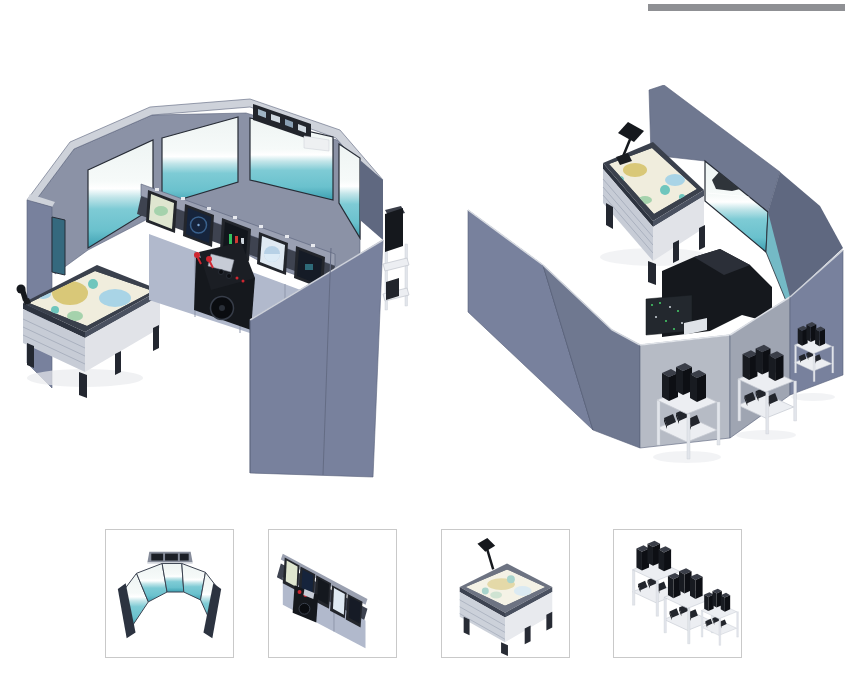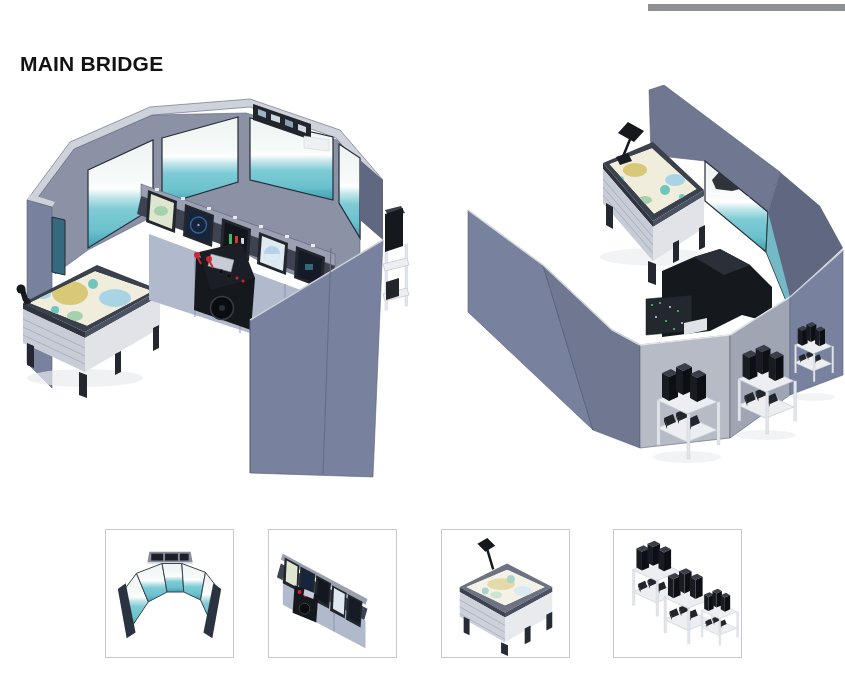--- a/index.html
+++ b/index.html
@@ -95,21 +95,20 @@
         <g transform="translate(34,3)">
           <polygon class="c-blackTop" points="0,-16 9,-20 16,-16 7,-12"></polygon>
           <polygon points="0,-16 7,-12 7,12 0,8" fill="#181b21"></polygon>
           <polygon points="7,-12 16,-16 16,8 7,12" fill="#0d0f14"></polygon>
         </g>
       </g>
     </defs>
   </svg>
 
   <div class="top-rule"></div>
-  <div class="title">MAIN BRIDGE</div>
 
   <svg class="render render-front" width="430" height="402" viewBox="0 0 430 402">
     <g>
       <polygon class="c-wallInner s-edge" points="18,116 59,61 137,27 231,25 322,52 345,70 345,210 250,176 150,122 73,162 40,186 37,130 18,150"></polygon>
       <path class="c-rim s-edge" d="M12,112 L55,54 L135,19 L235,11 L325,42 L368,92 L362,98 L321,50 L235,19 L137,27 L59,61 L18,116 Z"></path>
       <polygon class="c-rim" points="12,112 37,119 40,114 15,106"></polygon>
       <polygon class="c-wall s-edge" points="12,112 37,119 37,300 12,275"></polygon>
       <polygon points="37,129 50,132 50,187 37,184" fill="#35697e" stroke="#272c36" stroke-width="1"></polygon>
       <g>
         <polygon class="s-frame" fill="url(#seaGrad)" points="73,82 138,52 138,120 73,160"></polygon>

